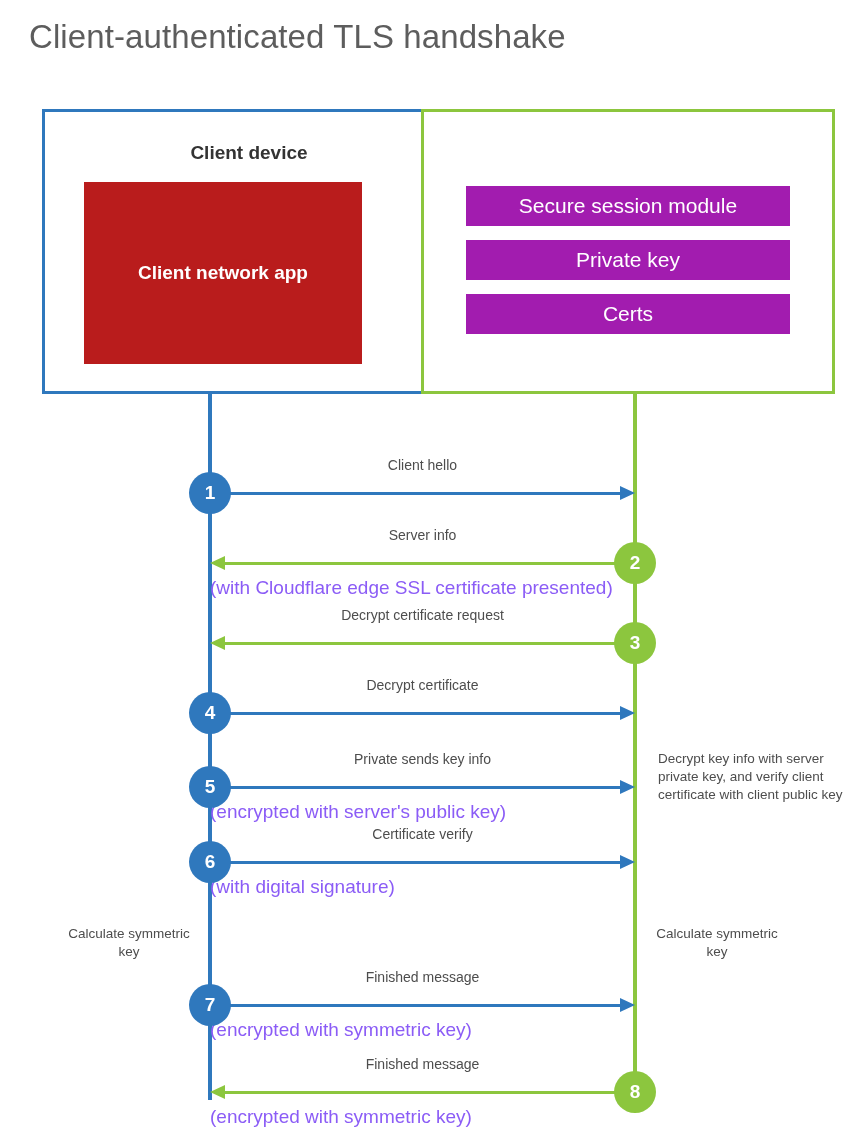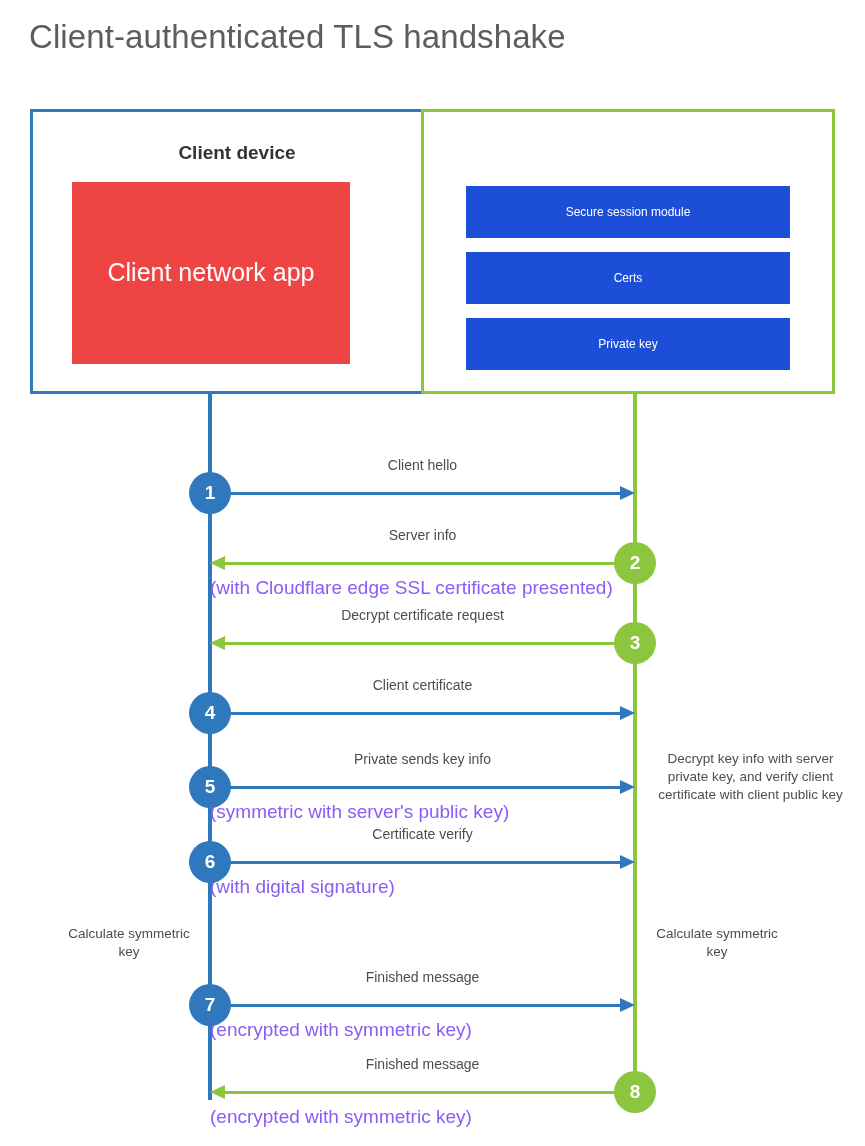--- a/index.html
+++ b/index.html
@@ -34,21 +34,21 @@
     white-space: nowrap;
   }
 
   
   .actor-box {
     position: absolute;
     background: #ffffff;
     box-sizing: border-box;
   }
   .actor-box.client {
-    left: 30px;
+    left: 42px;
     top: 109px;
     width: 414px;
     height: 285px;
     border: 3px solid #2f78bd;
   }
   .actor-box.server {
     left: 421px;
     top: 109px;
     width: 414px;
     height: 285px;
@@ -64,42 +64,42 @@
     font-weight: bold;
     color: #333333;
   }
 
   .app-block {
     position: absolute;
     left: 39px;
     top: 70px;
     width: 278px;
     height: 182px;
-    background: #ef4444;
+    background: #b91c1c;
     color: #ffffff;
-    font-size: 25px;
-    font-weight: 400;
+    font-size: 19px;
+    font-weight: 700;
     display: flex;
     align-items: center;
     justify-content: center;
     text-align: center;
     line-height: 1.25;
   }
 
   .module-list {
     position: absolute;
     left: 42px;
     top: 74px;
     width: 324px;
   }
   .module-block {
-    height: 52px;
-    background: #1d4ed8;
+    height: 40px;
+    background: #a21caf;
     color: #ffffff;
-    font-size: 12px;
+    font-size: 21px;
     font-weight: 300;
     display: flex;
     align-items: center;
     justify-content: center;
     margin-bottom: 14px;
   }
   .module-block:last-child { margin-bottom: 0; }
 
   
   .lifeline {
@@ -190,21 +190,21 @@
     color: #4d4d4d;
   }
   .side-note.left {
     left: 60px;
     width: 138px;
     text-align: center;
   }
   .side-note.right {
     left: 658px;
     width: 185px;
-    text-align: center;
+    text-align: left;
   }
   .side-note.right.centered {
     text-align: center;
     width: 138px;
     left: 648px;
   }
 </style>
 </head>
 <body>
 
@@ -213,22 +213,22 @@
   <div class="page-title">Client-authenticated TLS handshake</div>
 
   <div class="actor-box client">
     <div class="actor-title">Client device</div>
     <div class="app-block">Client network app</div>
   </div>
 
   <div class="actor-box server">
     <div class="module-list">
       <div class="module-block">Secure session module</div>
+      <div class="module-block">Private key</div>
       <div class="module-block">Certs</div>
-      <div class="module-block">Private key</div>
     </div>
   </div>
 
   <div class="lifeline client"></div>
   <div class="lifeline server"></div>
 
   <div class="msg to-server" style="top:493px;">
     <div class="msg-label">Client hello</div>
     <div class="arrow-line"></div>
     <div class="arrow-head"></div>
@@ -244,31 +244,31 @@
   </div>
 
   <div class="msg to-client" style="top:643px;">
     <div class="msg-label">Decrypt certificate request</div>
     <div class="arrow-line"></div>
     <div class="arrow-head"></div>
     <div class="step-circle server-side">3</div>
   </div>
 
   <div class="msg to-server" style="top:713px;">
-    <div class="msg-label">Client certificate</div>
+    <div class="msg-label">Decrypt certificate</div>
     <div class="arrow-line"></div>
     <div class="arrow-head"></div>
     <div class="step-circle client-side">4</div>
   </div>
 
   <div class="msg to-server" style="top:787px;">
     <div class="msg-label">Private sends key info</div>
     <div class="arrow-line"></div>
     <div class="arrow-head"></div>
-    <div class="msg-sub">(symmetric with server's public key)</div>
+    <div class="msg-sub">(encrypted with server's public key)</div>
     <div class="step-circle client-side">5</div>
   </div>
 
   <div class="side-note right" style="top:750px;">Decrypt key info with server private key, and verify client certificate with client public key</div>
 
   <div class="msg to-server" style="top:862px;">
     <div class="msg-label">Certificate verify</div>
     <div class="arrow-line"></div>
     <div class="arrow-head"></div>
     <div class="msg-sub">(with digital signature)</div>

